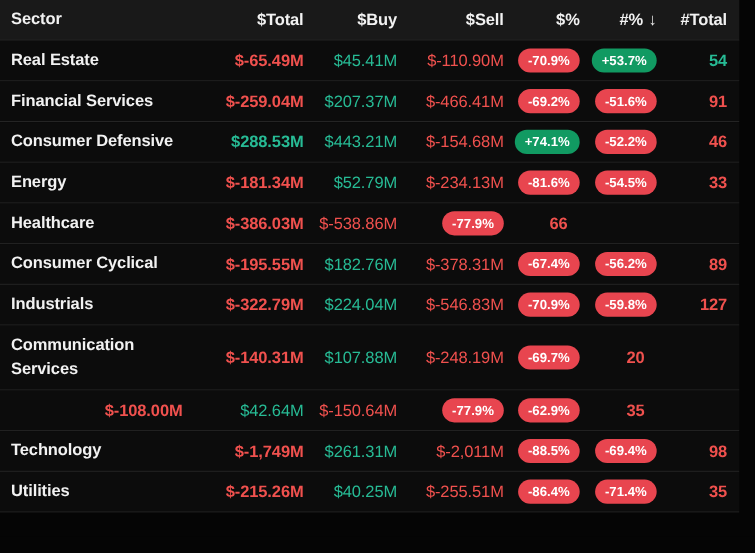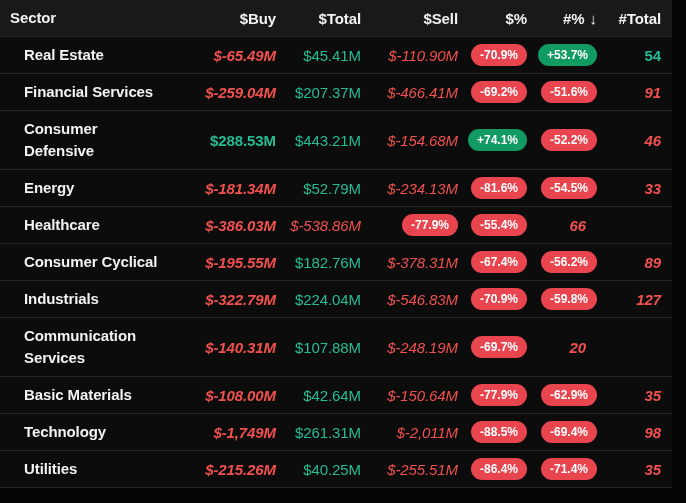--- a/index.html
+++ b/index.html
@@ -26,44 +26,44 @@
   .trow{background:var(--row-bg);padding:7px 0;cursor:default;}
   .hc{
     color:var(--text-white);font-weight:bold;font-size:15px;
     text-align:right;letter-spacing:-0.1px;white-space:nowrap;
   }
   .hc.c0{text-align:left;padding-left:10px;}
   .hc.c6{padding-right:11px;}
   .arrow{font-weight:normal;margin-left:5px;}
   .cell{font-size:15px;text-align:right;letter-spacing:-0.1px;}
   .c0{
-    text-align:left;padding-left:24px;padding-right:6px;
+    text-align:left;padding-left:10px;padding-right:6px;
     color:var(--text-white);font-weight:bold;line-height:22px;
   }
   .c1{font-weight:bold;}
   .c6{font-weight:bold;padding-right:11px;}
   .pos{color:var(--teal);padding-left:12px;}
-  .neg{color:var(--red);font-style:italic;}
+  .neg{color:var(--red);}
   .badge{
     display:inline-block;font-size:12px;font-weight:bold;color:#ffffff;
     padding:5px 9px;border-radius:11px;line-height:1;letter-spacing:0;
   }
   .bpos{background:var(--badge-green-bg);}
   .bneg{background:var(--badge-red-bg);}
   .footer{height:22px;background:var(--page-bg);}
 </style>
 </head>
 <body>
 
 <div class="app">
   <div class="table">
     <div class="thead" id="thead">
         <div class="hc c0">Sector</div>
+        <div class="hc c1">$Total</div>
         <div class="hc c2">$Buy</div>
-        <div class="hc c1">$Total</div>
         <div class="hc c3">$Sell</div>
         <div class="hc c4">$%</div>
         <div class="hc c5">#%<span class="arrow">↓</span></div>
         <div class="hc c6">#Total</div>
       </div>
     <div id="tbody">
         <div class="trow">
           <div class="cell c0">Real Estate</div>
           <div class="cell c1 neg">$-65.49M</div>
           <div class="cell c2 pos">$45.41M</div>
@@ -97,21 +97,20 @@
           <div class="cell c3 neg">$-234.13M</div>
           <div class="cell c4"><span class="badge bneg">-81.6%</span></div>
           <div class="cell c5"><span class="badge bneg">-54.5%</span></div>
           <div class="cell c6 neg">33</div>
         </div>
         <div class="trow">
           <div class="cell c0">Healthcare</div>
           <div class="cell c1 neg">$-386.03M</div>
           <div class="cell c3 neg">$-538.86M</div>
           <div class="cell c4"><span class="badge bneg">-77.9%</span></div>
-          <div class="cell c5"><span class="badge bneg">-55.4%</span></div>
           <div class="cell c6 neg">66</div>
         </div>
         <div class="trow">
           <div class="cell c0">Consumer Cyclical</div>
           <div class="cell c1 neg">$-195.55M</div>
           <div class="cell c2 pos">$182.76M</div>
           <div class="cell c3 neg">$-378.31M</div>
           <div class="cell c4"><span class="badge bneg">-67.4%</span></div>
           <div class="cell c5"><span class="badge bneg">-56.2%</span></div>
           <div class="cell c6 neg">89</div>
@@ -127,21 +126,20 @@
         </div>
         <div class="trow">
           <div class="cell c0">Communication Services</div>
           <div class="cell c1 neg">$-140.31M</div>
           <div class="cell c2 pos">$107.88M</div>
           <div class="cell c3 neg">$-248.19M</div>
           <div class="cell c4"><span class="badge bneg">-69.7%</span></div>
           <div class="cell c6 neg">20</div>
         </div>
         <div class="trow">
-          <div class="cell c0">Basic Materials</div>
           <div class="cell c1 neg">$-108.00M</div>
           <div class="cell c2 pos">$42.64M</div>
           <div class="cell c3 neg">$-150.64M</div>
           <div class="cell c4"><span class="badge bneg">-77.9%</span></div>
           <div class="cell c5"><span class="badge bneg">-62.9%</span></div>
           <div class="cell c6 neg">35</div>
         </div>
         <div class="trow">
           <div class="cell c0">Technology</div>
           <div class="cell c1 neg">$-1,749M</div>

